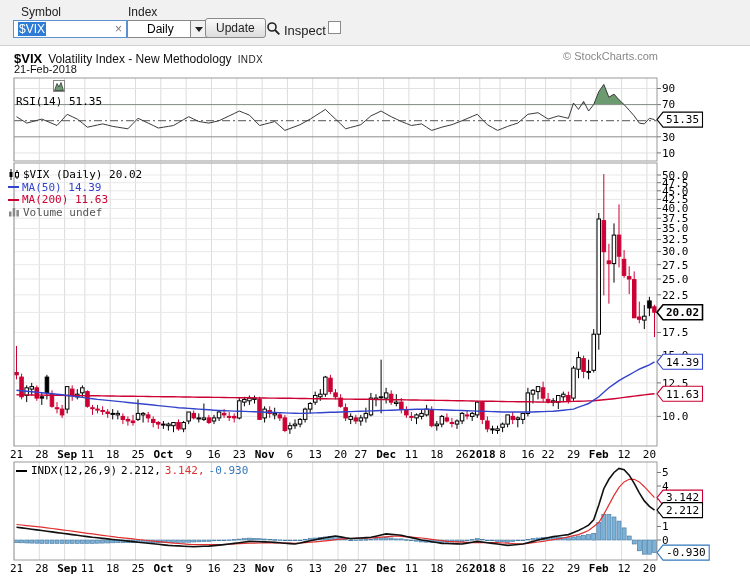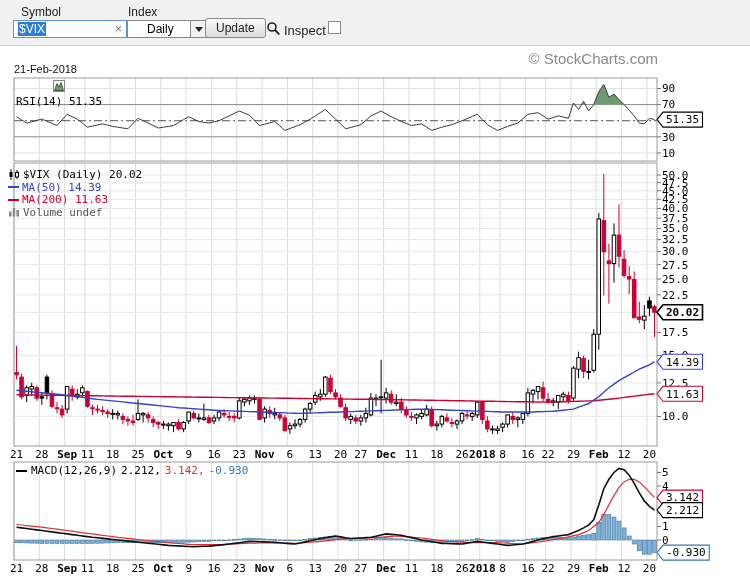--- a/index.html
+++ b/index.html
@@ -28,21 +28,21 @@
                  border-radius:3px;cursor:pointer;}
   #search-icon{position:absolute;left:266px;top:21px;}
   #inspect-label{left:284px;top:23px;font-size:13px;}
   #inspect-checkbox{position:absolute;left:328px;top:21px;width:13px;height:13px;-webkit-appearance:none;
                     appearance:none;background:#fff;border:1px solid #8a8a8a;margin:0;cursor:pointer;}
   
   .hdr-title{position:absolute;left:14px;top:49px;z-index:4;white-space:nowrap;}
   #hdr-symbol{font-weight:bold;font-size:13px;color:#000;}
   #hdr-sub{font-size:12px;color:#111;margin-left:6px;}
   #hdr-exch{font-size:10px;color:#222;margin-left:6px;letter-spacing:.4px;}
-  .copyright{position:absolute;top:50px;right:92px;font-size:15px;color:#888;z-index:4;}
+  .copyright{position:absolute;top:50px;right:92px;font-size:11px;color:#888;z-index:4;}
   .hdr-date{position:absolute;left:14px;top:63px;font-size:11px;color:#111;z-index:4;}
   .ohlc{position:absolute;top:62px;right:88px;font-size:11px;color:#111;z-index:4;white-space:nowrap;}
   .ohlc b{margin-left:7px;}
   .chg-val{color:#991111;}
   .chg-arrow{color:#b01222;font-size:9px;}
   
   #chart{position:absolute;left:0;top:0;z-index:1;}
   .legend{position:absolute;z-index:3;font-family:"DejaVu Sans Mono",monospace;font-size:11px;
           color:#000;white-space:nowrap;}
   .legend .lrow{height:12.7px;display:flex;align-items:center;gap:3px;}
@@ -74,20 +74,23 @@
     </div>
     <button id="update-button">Update</button>
     <svg id="search-icon" width="15" height="15">
       <circle cx="6" cy="6" r="4" fill="none" stroke="#222" stroke-width="1.6"></circle>
       <line x1="9" y1="9" x2="13.3" y2="13.3" stroke="#222" stroke-width="1.8"></line>
     </svg>
     <span class="tb-label" id="inspect-label">Inspect</span>
     <input type="checkbox" id="inspect-checkbox" style="">
   </div>
 
+  <div class="hdr-title">
+    <span id="hdr-symbol">$VIX</span><span id="hdr-sub">Volatility Index - New Methodology</span><span id="hdr-exch">INDX</span>
+  </div>
   <div class="copyright">© StockCharts.com</div>
   <div class="hdr-date">21-Feb-2018</div>
 
   <div class="legend" id="legend-rsi">
     <svg width="12" height="12">
       <rect x="0.5" y="0.5" width="11" height="11" fill="#fff" stroke="#888"></rect>
       <polygon points="1.5,10.5 4,3.5 6,7 8,2.5 10.5,10.5" fill="#6d9b70" stroke="#333" stroke-width="0.8"></polygon>
     </svg>
     <span>RSI(14) 51.35</span>
   </div>
@@ -115,21 +118,21 @@
         <rect x="1" y="4.5" width="2.5" height="5" fill="#888"></rect>
         <rect x="4.7" y="1" width="2.5" height="8.5" fill="#888"></rect>
         <rect x="8.4" y="3" width="2.5" height="6.5" fill="#888"></rect>
       </svg>
       <span class="t-gray">Volume undef</span>
     </div>
   </div>
 
   <div class="legend" id="legend-macd">
     <span class="sw sw-black"></span>
-    <span>MACD(12,26,9)</span>
+    <span>INDX(12,26,9)</span>
     <span>2.212,</span>
     <span class="t-sigred">3.142,</span>
     <span class="t-histblue">-0.930</span>
   </div>
 
   <svg id="chart" width="750" height="580">
       <line x1="14.0" y1="78" x2="14.0" y2="161" stroke="#dcdcdc" stroke-width="1"></line>
       <line x1="14.0" y1="163" x2="14.0" y2="446" stroke="#dcdcdc" stroke-width="1"></line>
       <line x1="14.0" y1="462" x2="14.0" y2="560" stroke="#dcdcdc" stroke-width="1"></line>
       <line x1="39.3" y1="78" x2="39.3" y2="161" stroke="#dcdcdc" stroke-width="1"></line>

